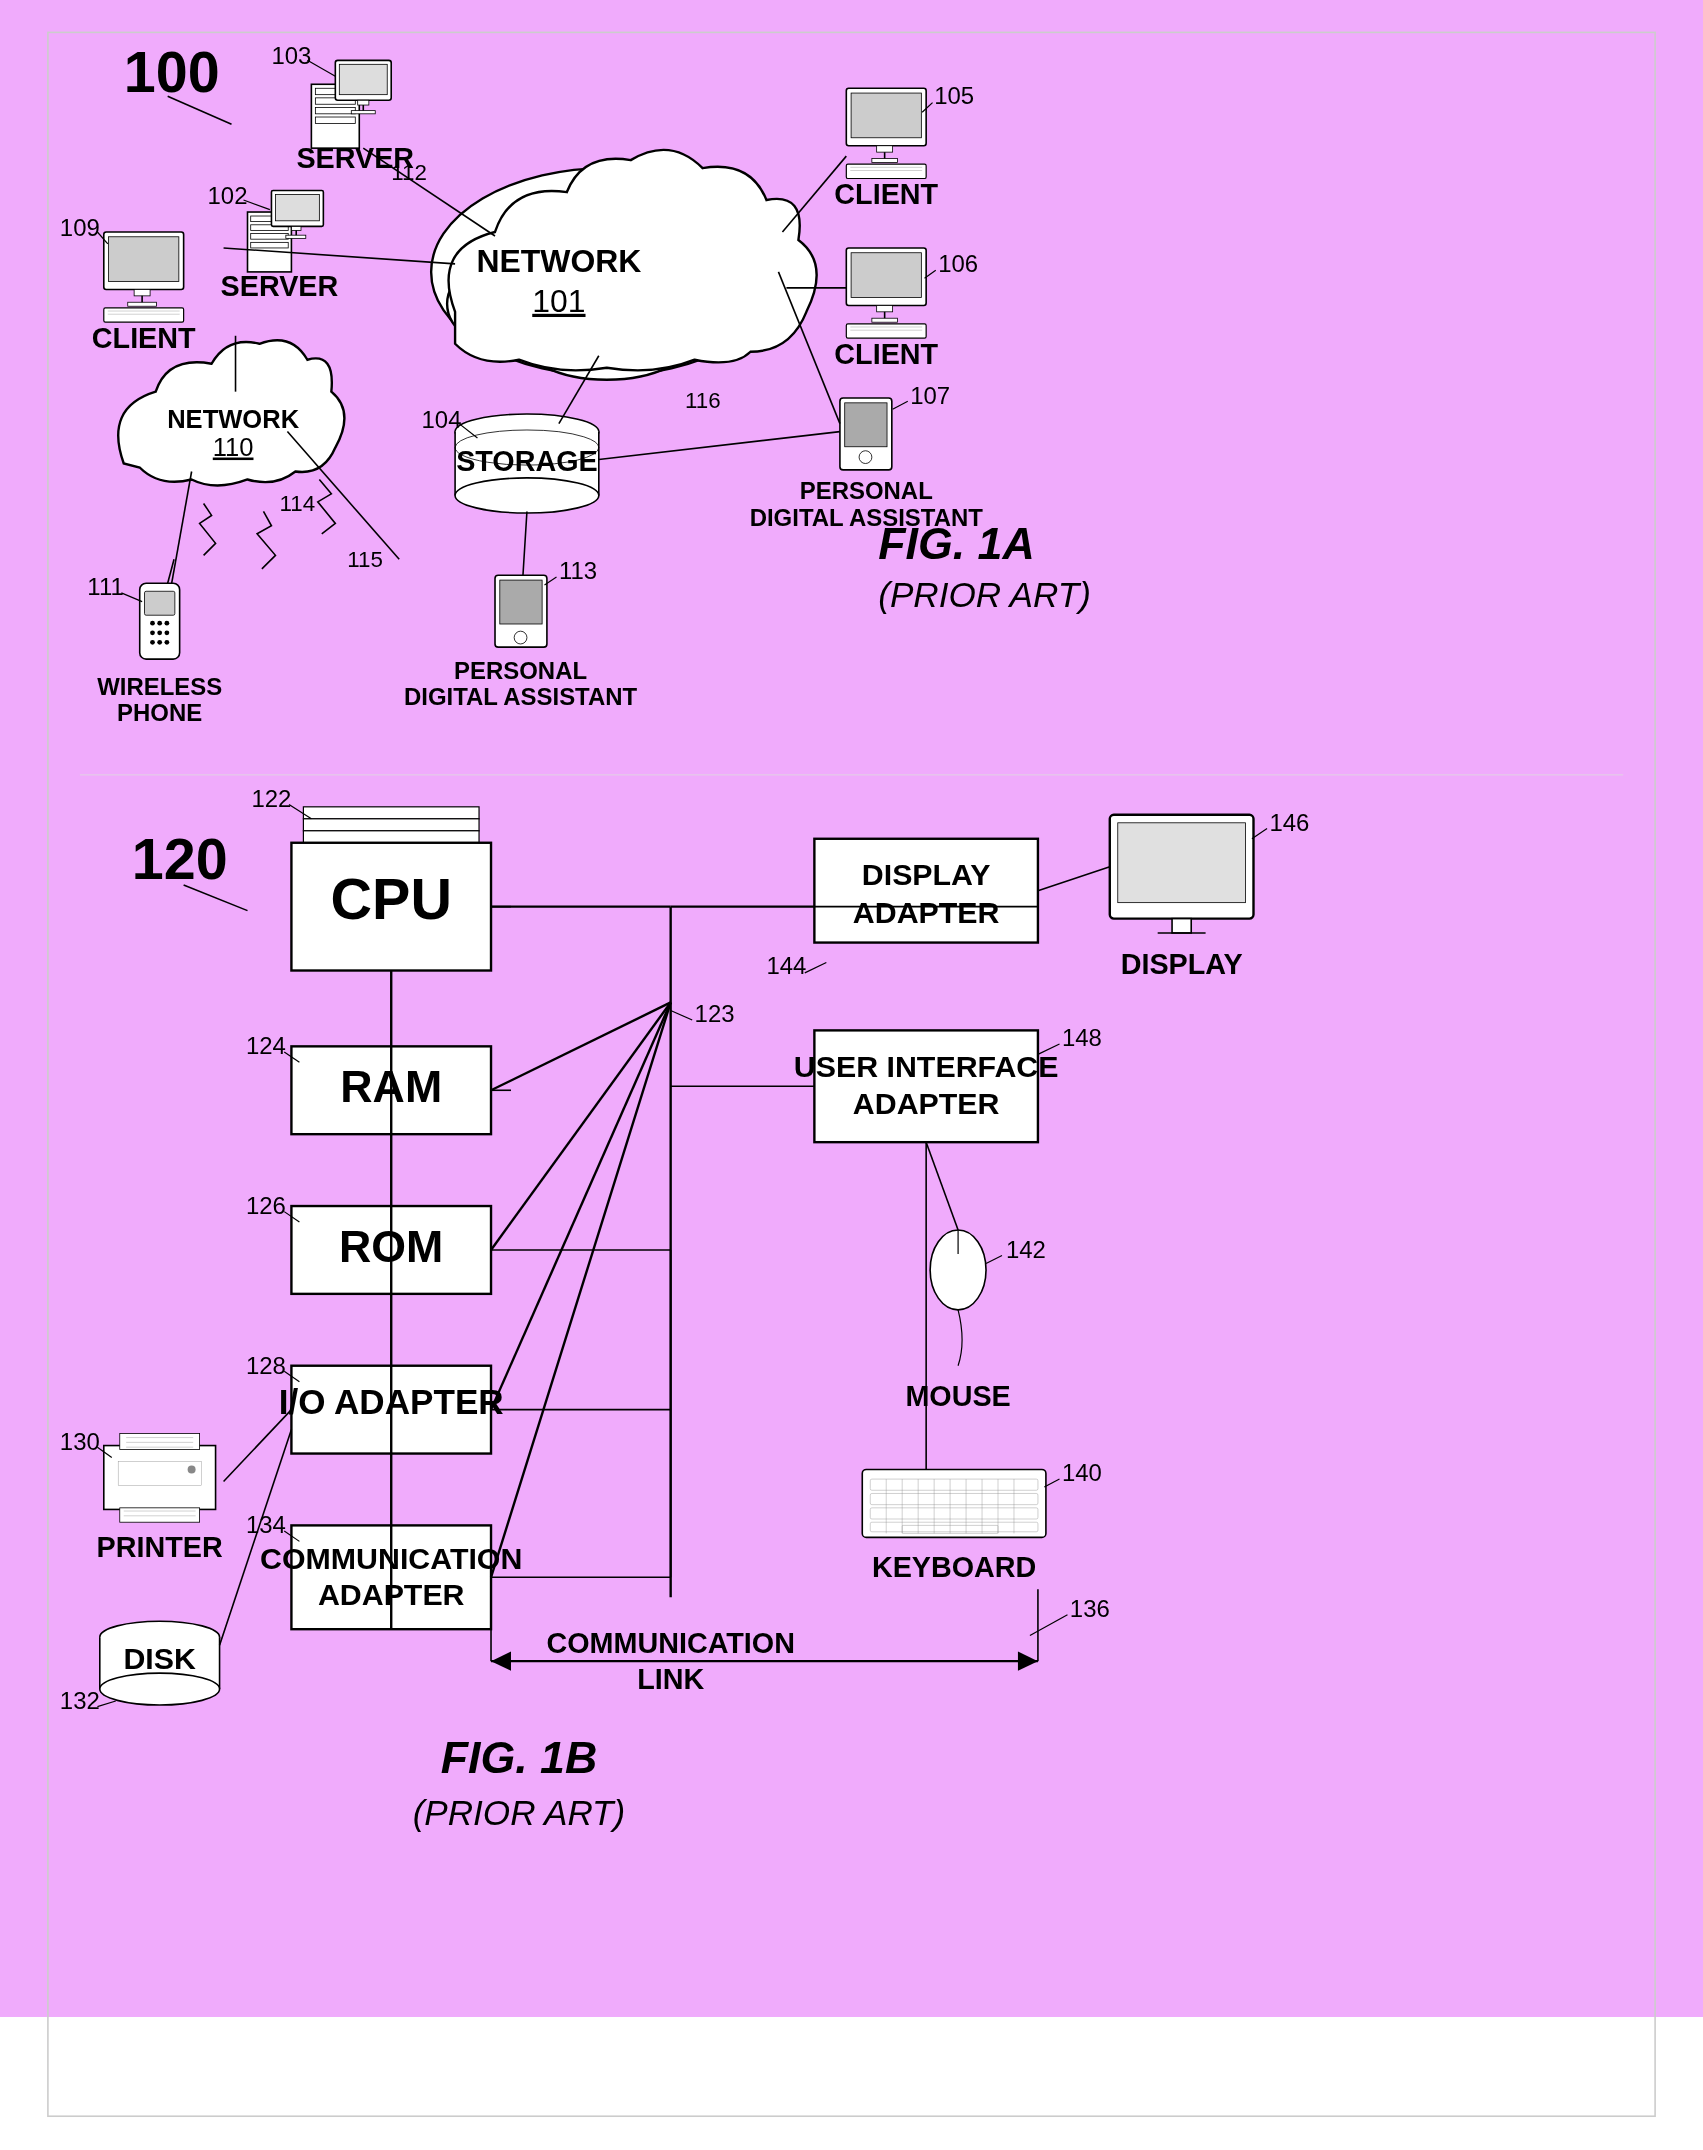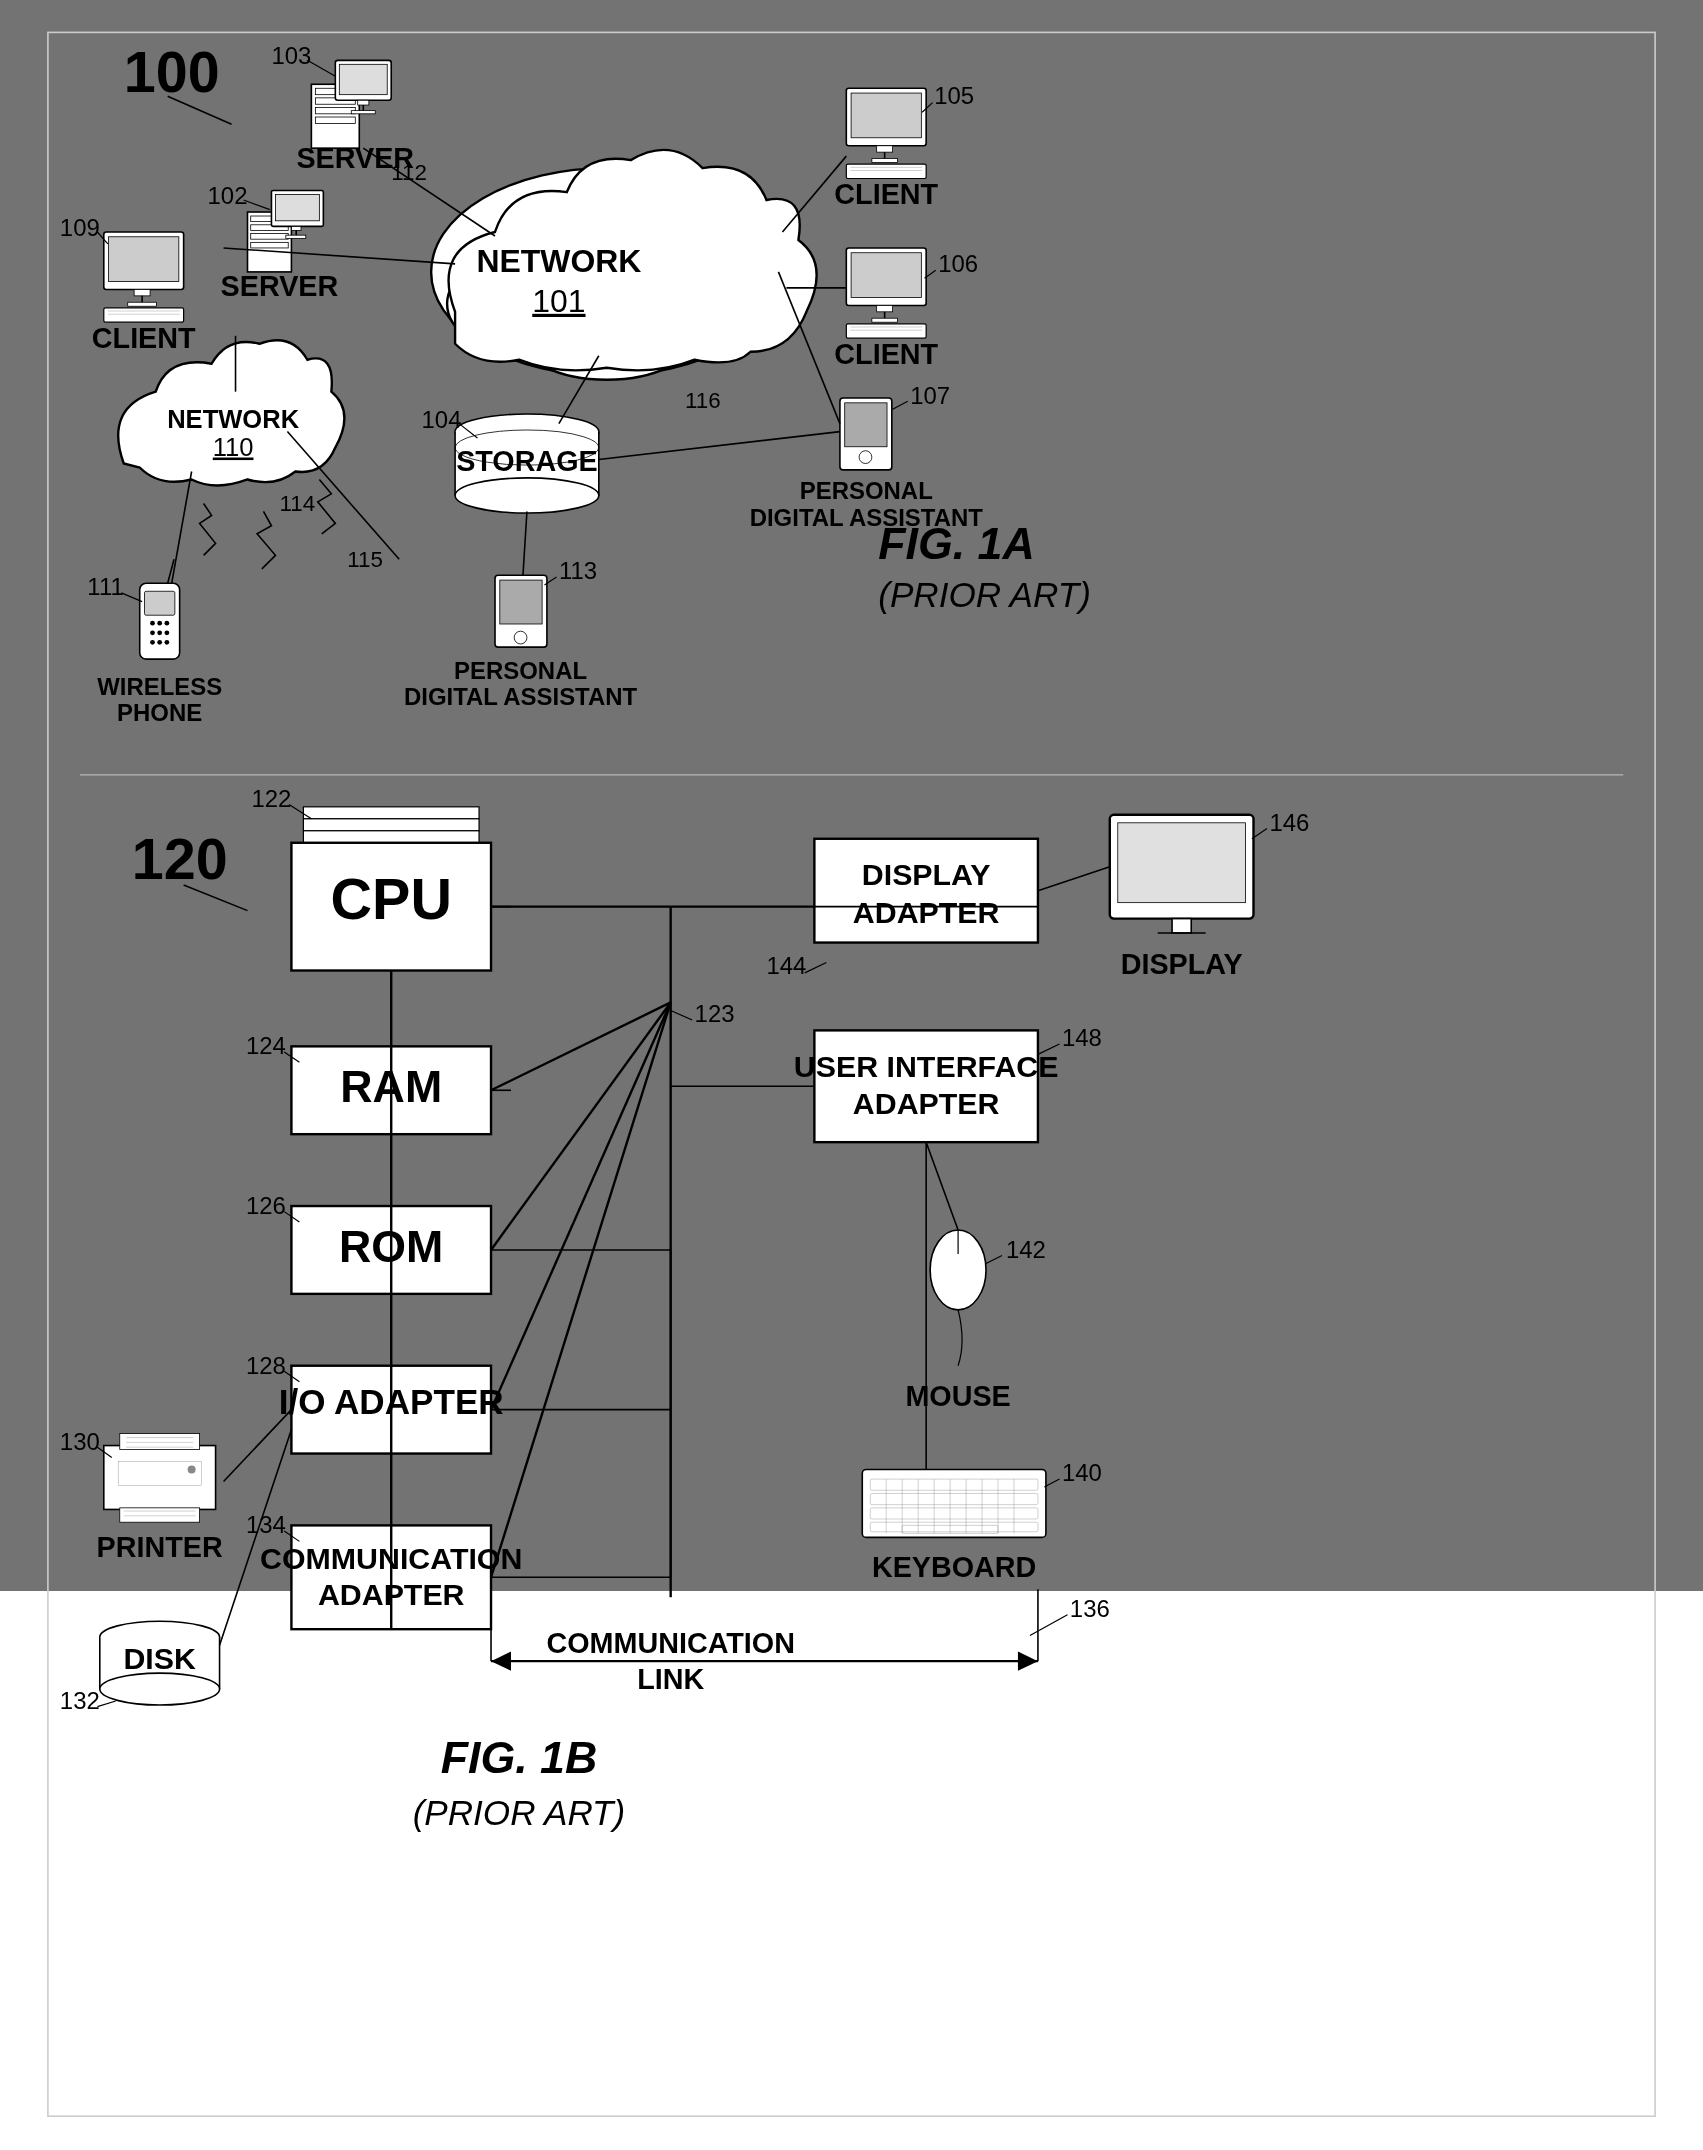--- a/index.html
+++ b/index.html
@@ -6,23 +6,23 @@
     body {
       background: #fff;
       font-family: Arial, sans-serif;
       width: 1703px;
       height: 2151px;
       position: relative;
       overflow: hidden;
     }
     .page {
       width: 1703px;
-      height: 1591px;
+      height: 2017px;
       position: relative;
-      background: #737373;
+      background: #f0abfc;
     }
     
     .diagram-svg {
       position: absolute;
       top: 0; left: 0;
       width: 1703px;
       height: 2151px;
     }
   </style>
 </head>

